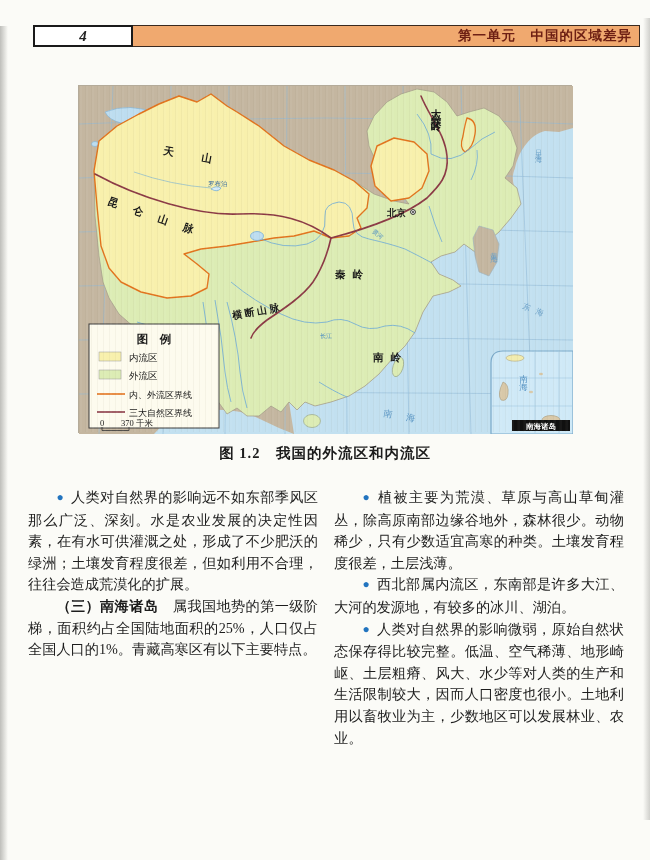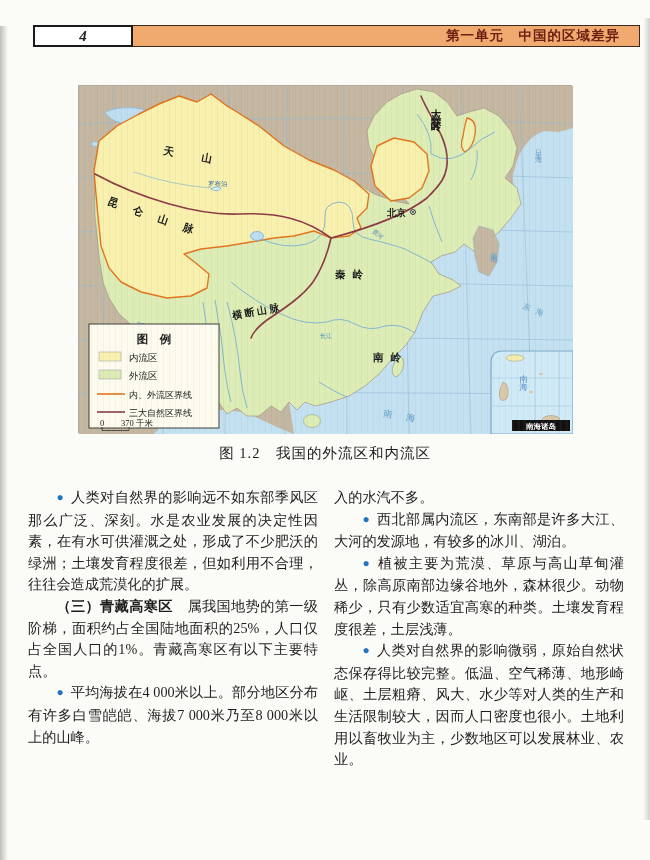--- a/index.html
+++ b/index.html
@@ -16,33 +16,33 @@
 
   
   .header { position:absolute; left:33px; top:25px; width:607px; height:22px; display:flex; }
   .pagenum-box {
     width:100px; height:22px; background:#fff; border:2px solid #1a1a1a;
     display:flex; align-items:center; justify-content:center;
     font-size:15px; font-weight:bold; font-style:italic;
   }
   .unit-bar {
     flex:1; height:22px; background:#f0a96f; border:1px solid #3a2a20; border-left:none;
-    display:flex; align-items:center; justify-content:flex-end; padding-right:19px;
+    display:flex; align-items:center; justify-content:flex-end; padding-right:7px;
     font-size:13.5px; font-weight:bold; color:#6e2014; letter-spacing:1px;
   }
 
   
   .map-figure { position:absolute; left:78px; top:85px; width:494px; height:348px;
     border:1px solid #b4ab9a; }
   .map-figure svg { display:block; }
   .map-texture { position:absolute; inset:0; pointer-events:none;
     background:repeating-linear-gradient(90deg, rgba(120,110,85,0.06) 0 1px, rgba(255,255,255,0.04) 1px 3px, transparent 3px 6px); }
 
   .caption { position:absolute; left:0; top:444px; width:650px; text-align:center;
-    font-size:14.5px; font-weight:normal; letter-spacing:1px; color:#1c1c1c; }
+    font-size:14.5px; font-weight:bold; letter-spacing:1px; color:#1c1c1c; }
 
   
   .columns { position:absolute; left:28px; top:487px; width:596px; display:flex; gap:16px; }
   .col { width:290px; font-size:14.2px; line-height:21.6px; text-align:justify; color:#1d1d1d; }
   .para { margin:0; }
   .para.indent { text-indent:2em; }
   .bullet { color:#2274bf; font-size:12px; margin-right:7px; position:relative; top:-1px; }
   .phead { font-weight:bold; }
   svg text { font-family:"Liberation Serif","DejaVu Serif",serif; }
 </style>
@@ -187,23 +187,21 @@
       </g>
     </svg>
     <div class="map-texture"></div>
   </div>
 
   <div class="caption">图 1.2　我国的外流区和内流区</div>
 
   <div class="columns">
     <div class="col">
       <p class="para indent"><span class="bullet">●</span><span class="ptext">人类对自然界的影响远不如东部季风区那么广泛、深刻。水是农业发展的决定性因素，在有水可供灌溉之处，形成了不少肥沃的绿洲；土壤发育程度很差，但如利用不合理，往往会造成荒漠化的扩展。</span></p>
-      <p class="para indent"><b class="phead">（三）青藏高寒区</b><span class="ptext">　属我国地势的第一级阶梯，面积约占全国陆地面积的25%，人口仅占全国人口的1%。青藏高寒区有以下主要特点。</span></p>
-      <p class="para indent"><span class="bullet">●</span><span class="ptext">平均海拔在4 000米以上。部分地区分布有许多白雪皑皑、海拔7 000米乃至8 000米以上的山峰。</span></p>
+      <p class="para indent"><b class="phead">（三）南海诸岛</b><span class="ptext">　属我国地势的第一级阶梯，面积约占全国陆地面积的25%，人口仅占全国人口的1%。青藏高寒区有以下主要特点。</span></p>
     </div>
     <div class="col">
-      <p class="para"><span class="ptext">入的水汽不多。</span></p>
+      <p class="para indent"><span class="bullet">●</span><span class="ptext">植被主要为荒漠、草原与高山草甸灌丛，除高原南部边缘谷地外，森林很少。动物稀少，只有少数适宜高寒的种类。土壤发育程度很差，土层浅薄。</span></p>
       <p class="para indent"><span class="bullet">●</span><span class="ptext">西北部属内流区，东南部是许多大江、大河的发源地，有较多的冰川、湖泊。</span></p>
-      <p class="para indent"><span class="bullet">●</span><span class="ptext">植被主要为荒漠、草原与高山草甸灌丛，除高原南部边缘谷地外，森林很少。动物稀少，只有少数适宜高寒的种类。土壤发育程度很差，土层浅薄。</span></p>
       <p class="para indent"><span class="bullet">●</span><span class="ptext">人类对自然界的影响微弱，原始自然状态保存得比较完整。低温、空气稀薄、地形崎岖、土层粗瘠、风大、水少等对人类的生产和生活限制较大，因而人口密度也很小。土地利用以畜牧业为主，少数地区可以发展林业、农业。</span></p>
     </div>
   </div>
 </div>
 
 </body></html>

